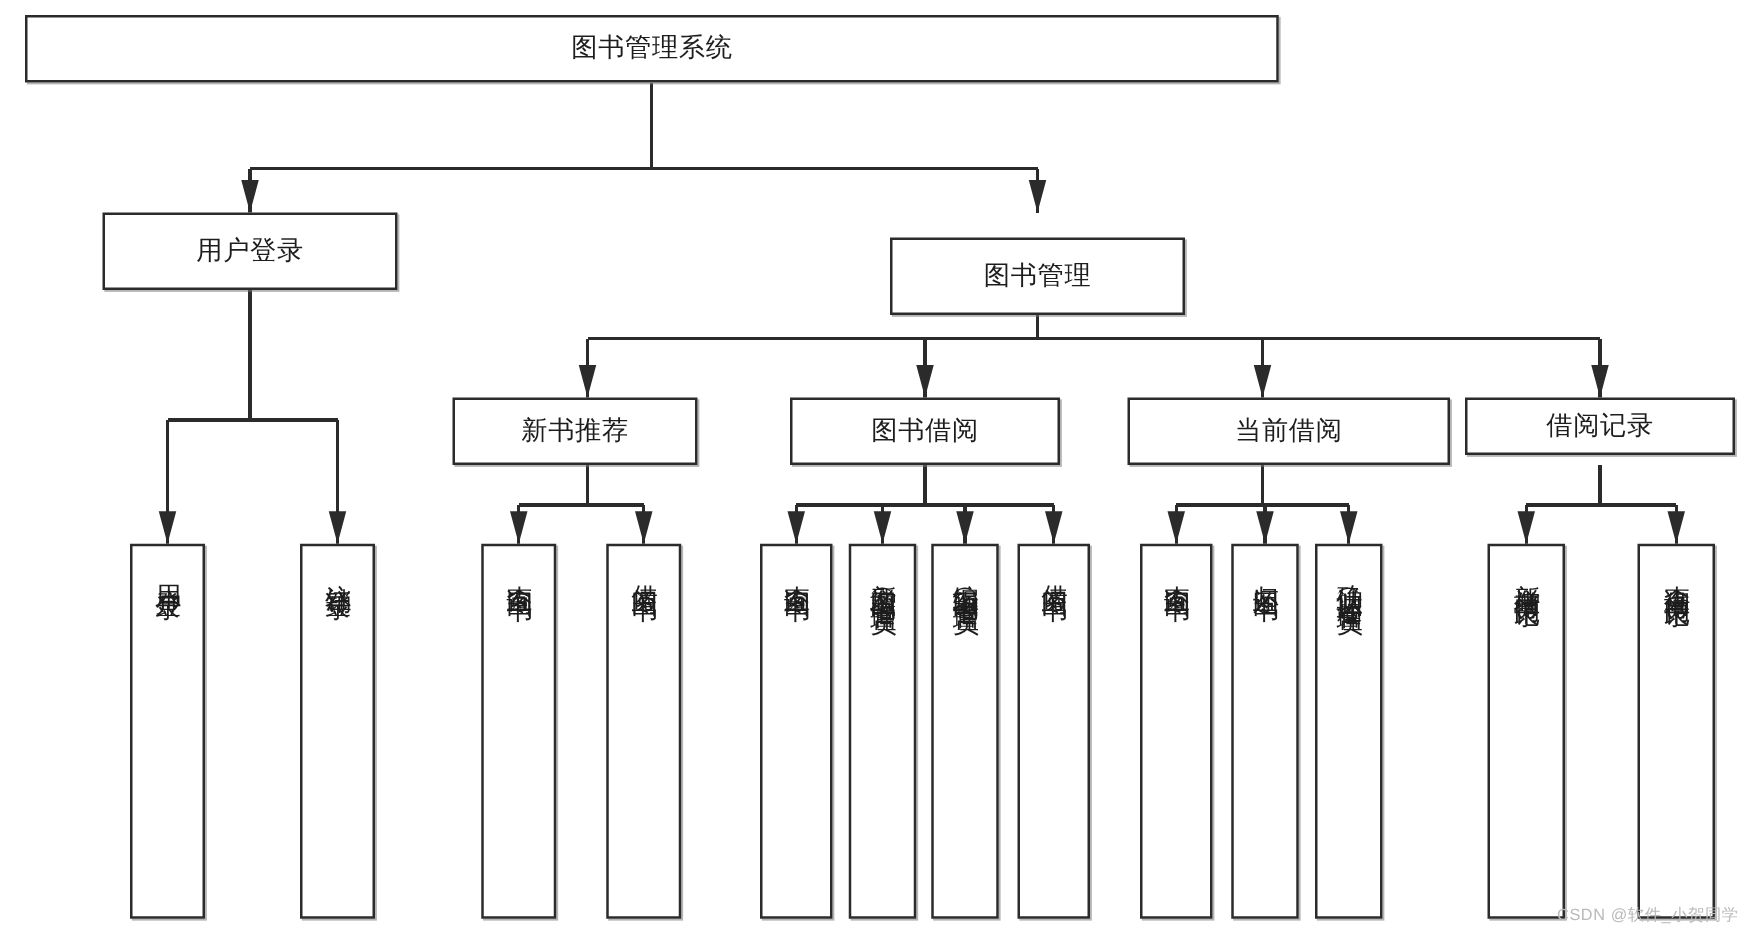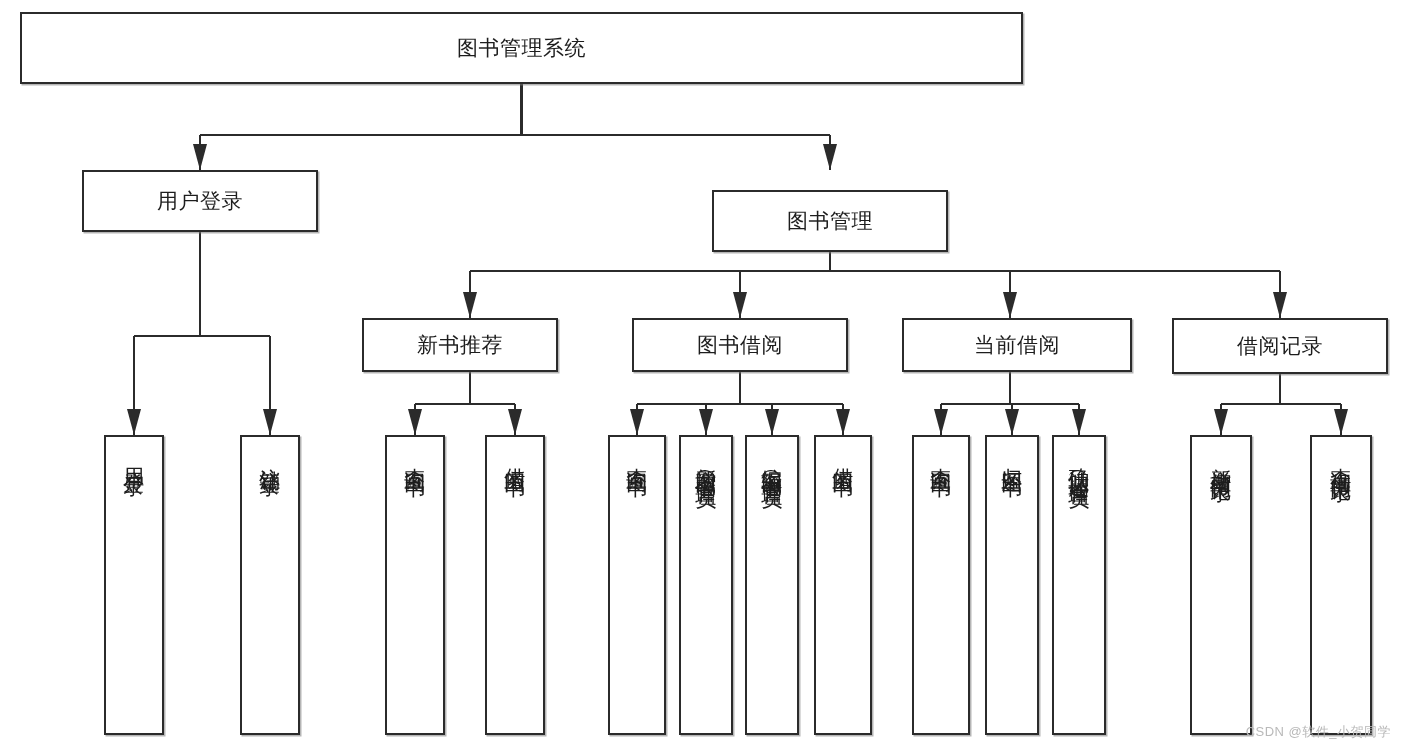--- a/index.html
+++ b/index.html
@@ -117,39 +117,39 @@
       <line x1="1079" y1="404" x2="1079" y2="435" stroke="#2b2b2b" stroke-width="2.5" shape-rendering="crispEdges"></line>
       <path d="M1072,409 L1086,409 L1079,435 Z" fill="#2b2b2b"></path>
       <line x1="1280" y1="372" x2="1280" y2="404" stroke="#2b2b2b" stroke-width="2.5" shape-rendering="crispEdges"></line>
       <line x1="1221" y1="404" x2="1341" y2="404" stroke="#2b2b2b" stroke-width="2.5" shape-rendering="crispEdges"></line>
       <line x1="1221" y1="404" x2="1221" y2="435" stroke="#2b2b2b" stroke-width="2.5" shape-rendering="crispEdges"></line>
       <path d="M1214,409 L1228,409 L1221,435 Z" fill="#2b2b2b"></path>
       <line x1="1341" y1="404" x2="1341" y2="435" stroke="#2b2b2b" stroke-width="2.5" shape-rendering="crispEdges"></line>
       <path d="M1334,409 L1348,409 L1341,435 Z" fill="#2b2b2b"></path>
     </svg>
   <div id="nodes">
-      <div class="node" style="left: 20px; top: 12px; width: 1003px; height: 72px;">
+      <div class="node" style="left: 20px; top: 12px; width: 1003px; height: 54px;">
         <span class="lbl">图书管理系统</span>
       </div>
       <div class="node" style="left: 82px; top: 170px; width: 236px; height: 62px;">
         <span class="lbl">用户登录</span>
       </div>
       <div class="node" style="left: 712px; top: 170px; width: 236px; height: 62px; margin-top: 20px;">
         <span class="lbl">图书管理</span>
       </div>
       <div class="node" style="left: 362px; top: 318px; width: 196px; height: 54px;">
         <span class="lbl">新书推荐</span>
       </div>
       <div class="node" style="left: 632px; top: 318px; width: 216px; height: 54px; text-align: right;">
         <span class="lbl">图书借阅</span>
       </div>
-      <div class="node" style="left: 902px; top: 318px; width: 230px; height: 54px;">
+      <div class="node" style="left: 902px; top: 318px; width: 258px; height: 54px;">
         <span class="lbl">当前借阅</span>
       </div>
-      <div class="node" style="left: 1172px; top: 318px; width: 216px; height: 56px;">
+      <div class="node" style="left: 1172px; top: 318px; width: 216px; height: 46px;">
         <span class="lbl">借阅记录</span>
       </div>
       <div class="node leaf" style="left: 104px; top: 435px; width: 60px; height: 300px;">
         <span class="lbl">用户登录</span>
       </div>
       <div class="node leaf" style="left: 240px; top: 435px; width: 60px; height: 300px;">
         <span class="lbl">注销登录</span>
       </div>
       <div class="node leaf" style="left: 385px; top: 435px; width: 60px; height: 300px;">
         <span class="lbl">查询图书</span>

